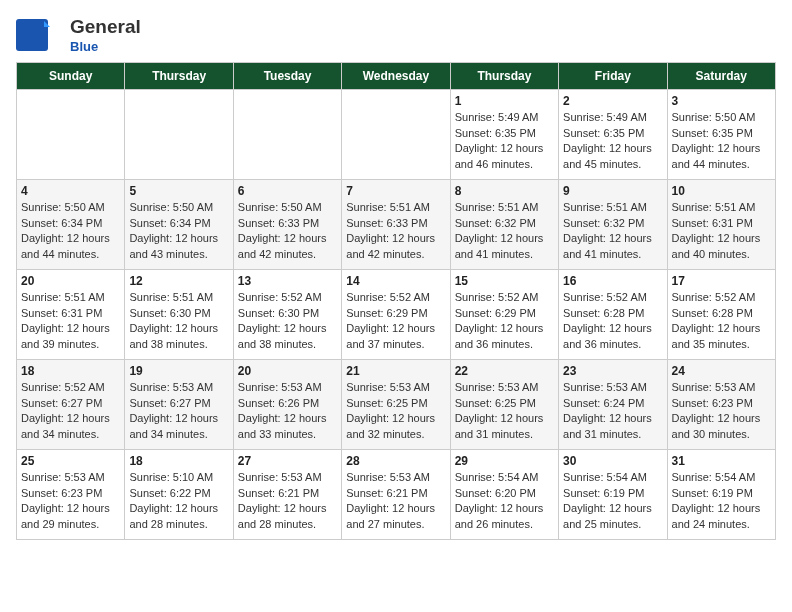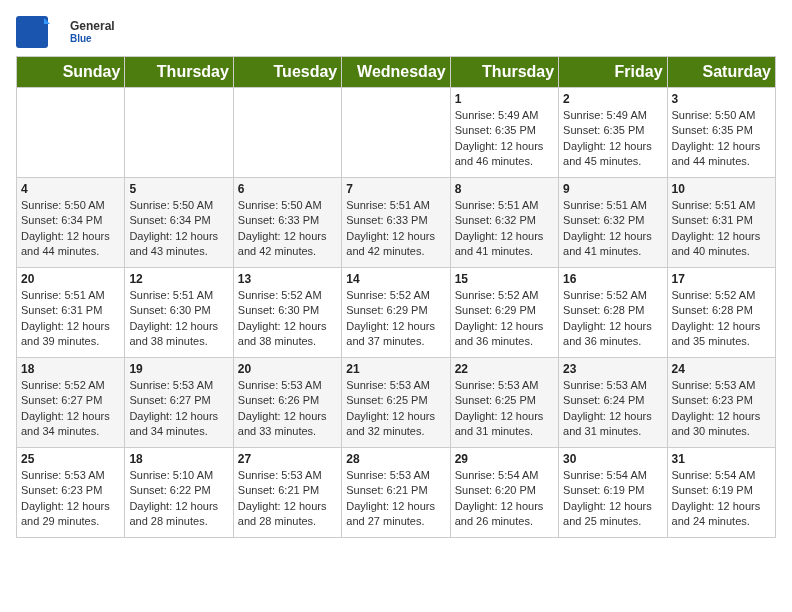--- a/index.html
+++ b/index.html
@@ -23,25 +23,25 @@
     }
     .title-block { text-align: right; }
     .title-block h1 { font-size: 36px; color: #222; font-weight: normal; }
     .title-block h2 { font-size: 16px; color: #444; font-weight: normal; }
     table {
       width: 100%;
       border-collapse: collapse;
       font-size: 11px;
     }
     thead tr th {
-      background-color: #4d7c0f;
+      background-color: #14532d;
       color: #fff;
       padding: 6px 4px;
-      text-align: right;
-      font-size: 16px;
+      text-align: center;
+      font-size: 12px;
       font-weight: bold;
       border: 1px solid #ccc;
     }
     tbody tr td {
       border: 1px solid #ccc;
       vertical-align: top;
       padding: 4px;
       min-height: 80px;
       height: 90px;
       width: calc(100% / 7);
@@ -55,22 +55,22 @@
 </head>
 <body>
 
 <div class="header">
   <div class="logo">
   <svg width="50" height="32" viewBox="0 0 50 32">
     <rect x="0" y="0" width="32" height="32" rx="3" fill="#1a56b0"></rect>
     <polygon points="28,2 34,8 28,8" fill="#3399ff"></polygon>
   </svg>
   <div style="line-height:1.2">
-    <div style="font-size:12px;font-weight:bold;color:#333">General</div>
-    <div style="font-size:10px;font-weight:bold;color:#1a56b0">Blue</div>
+    <div style="font-size:19px;font-weight:bold;color:#333">General</div>
+    <div style="font-size:13px;font-weight:bold;color:#1a56b0">Blue</div>
   </div>
 </div>
   <div class="title-block">
     <h1></h1>
     <h2></h2>
   </div>
 </div>
 
 <table>
   <thead>

